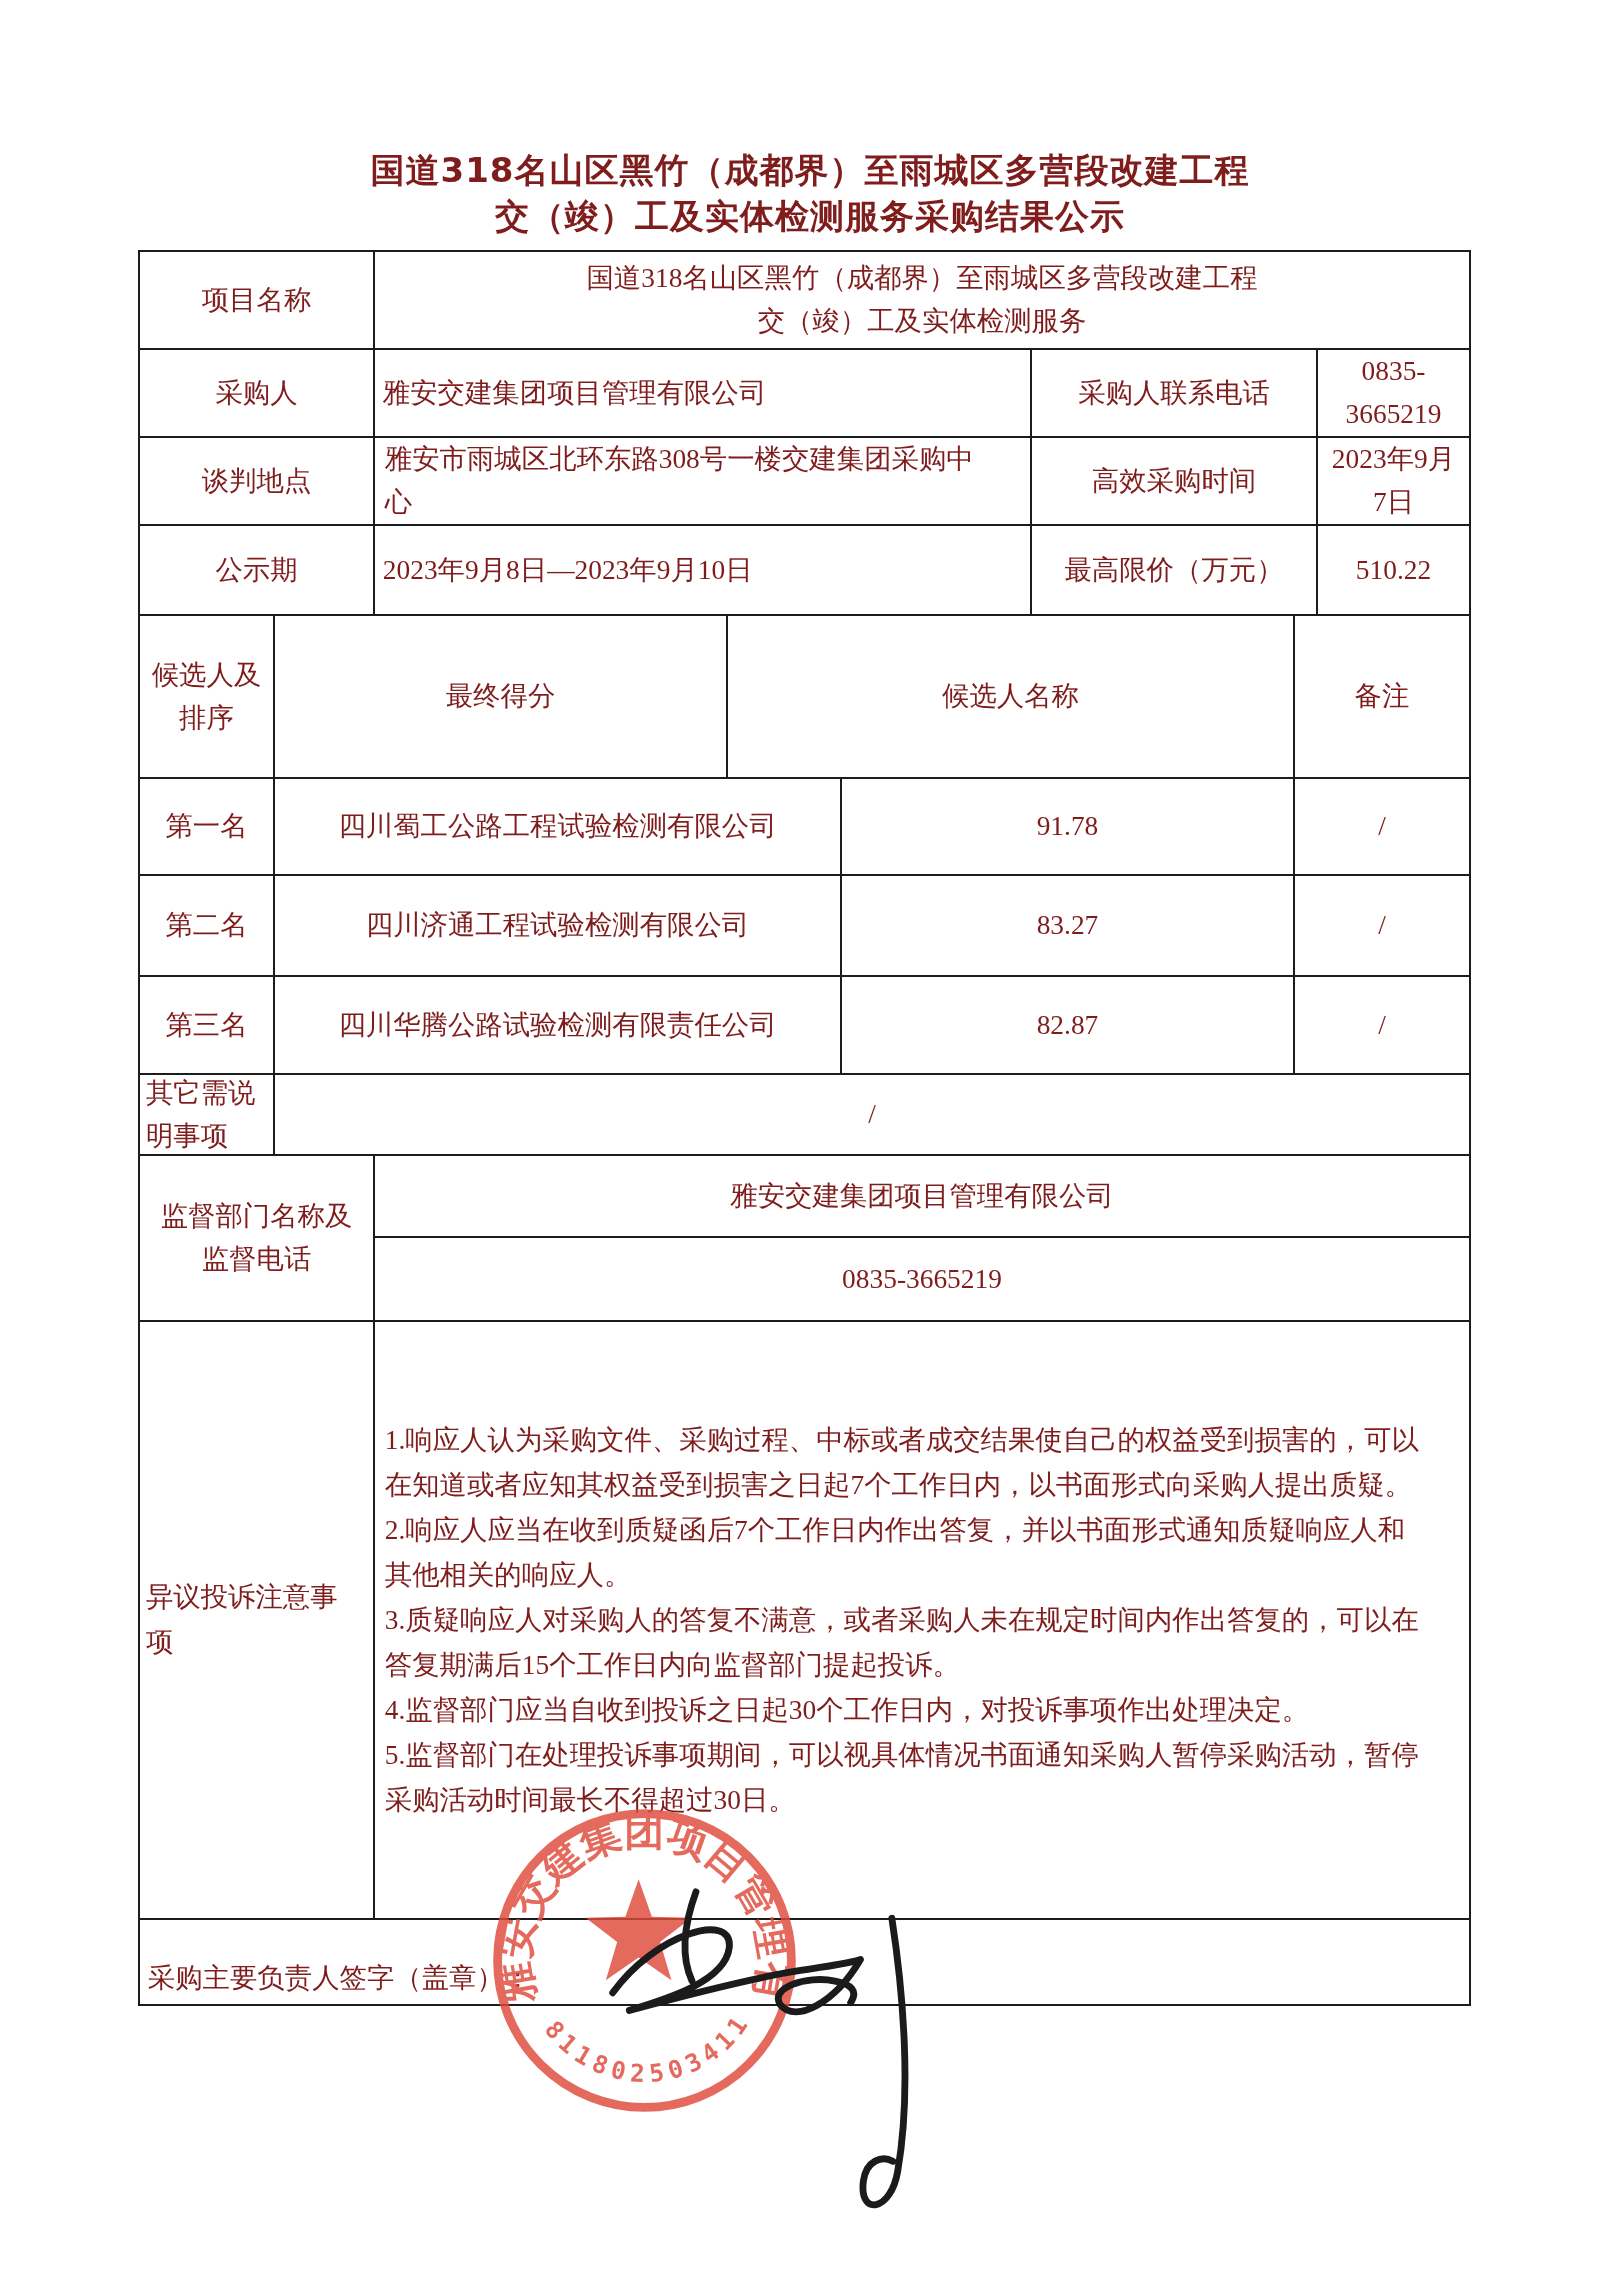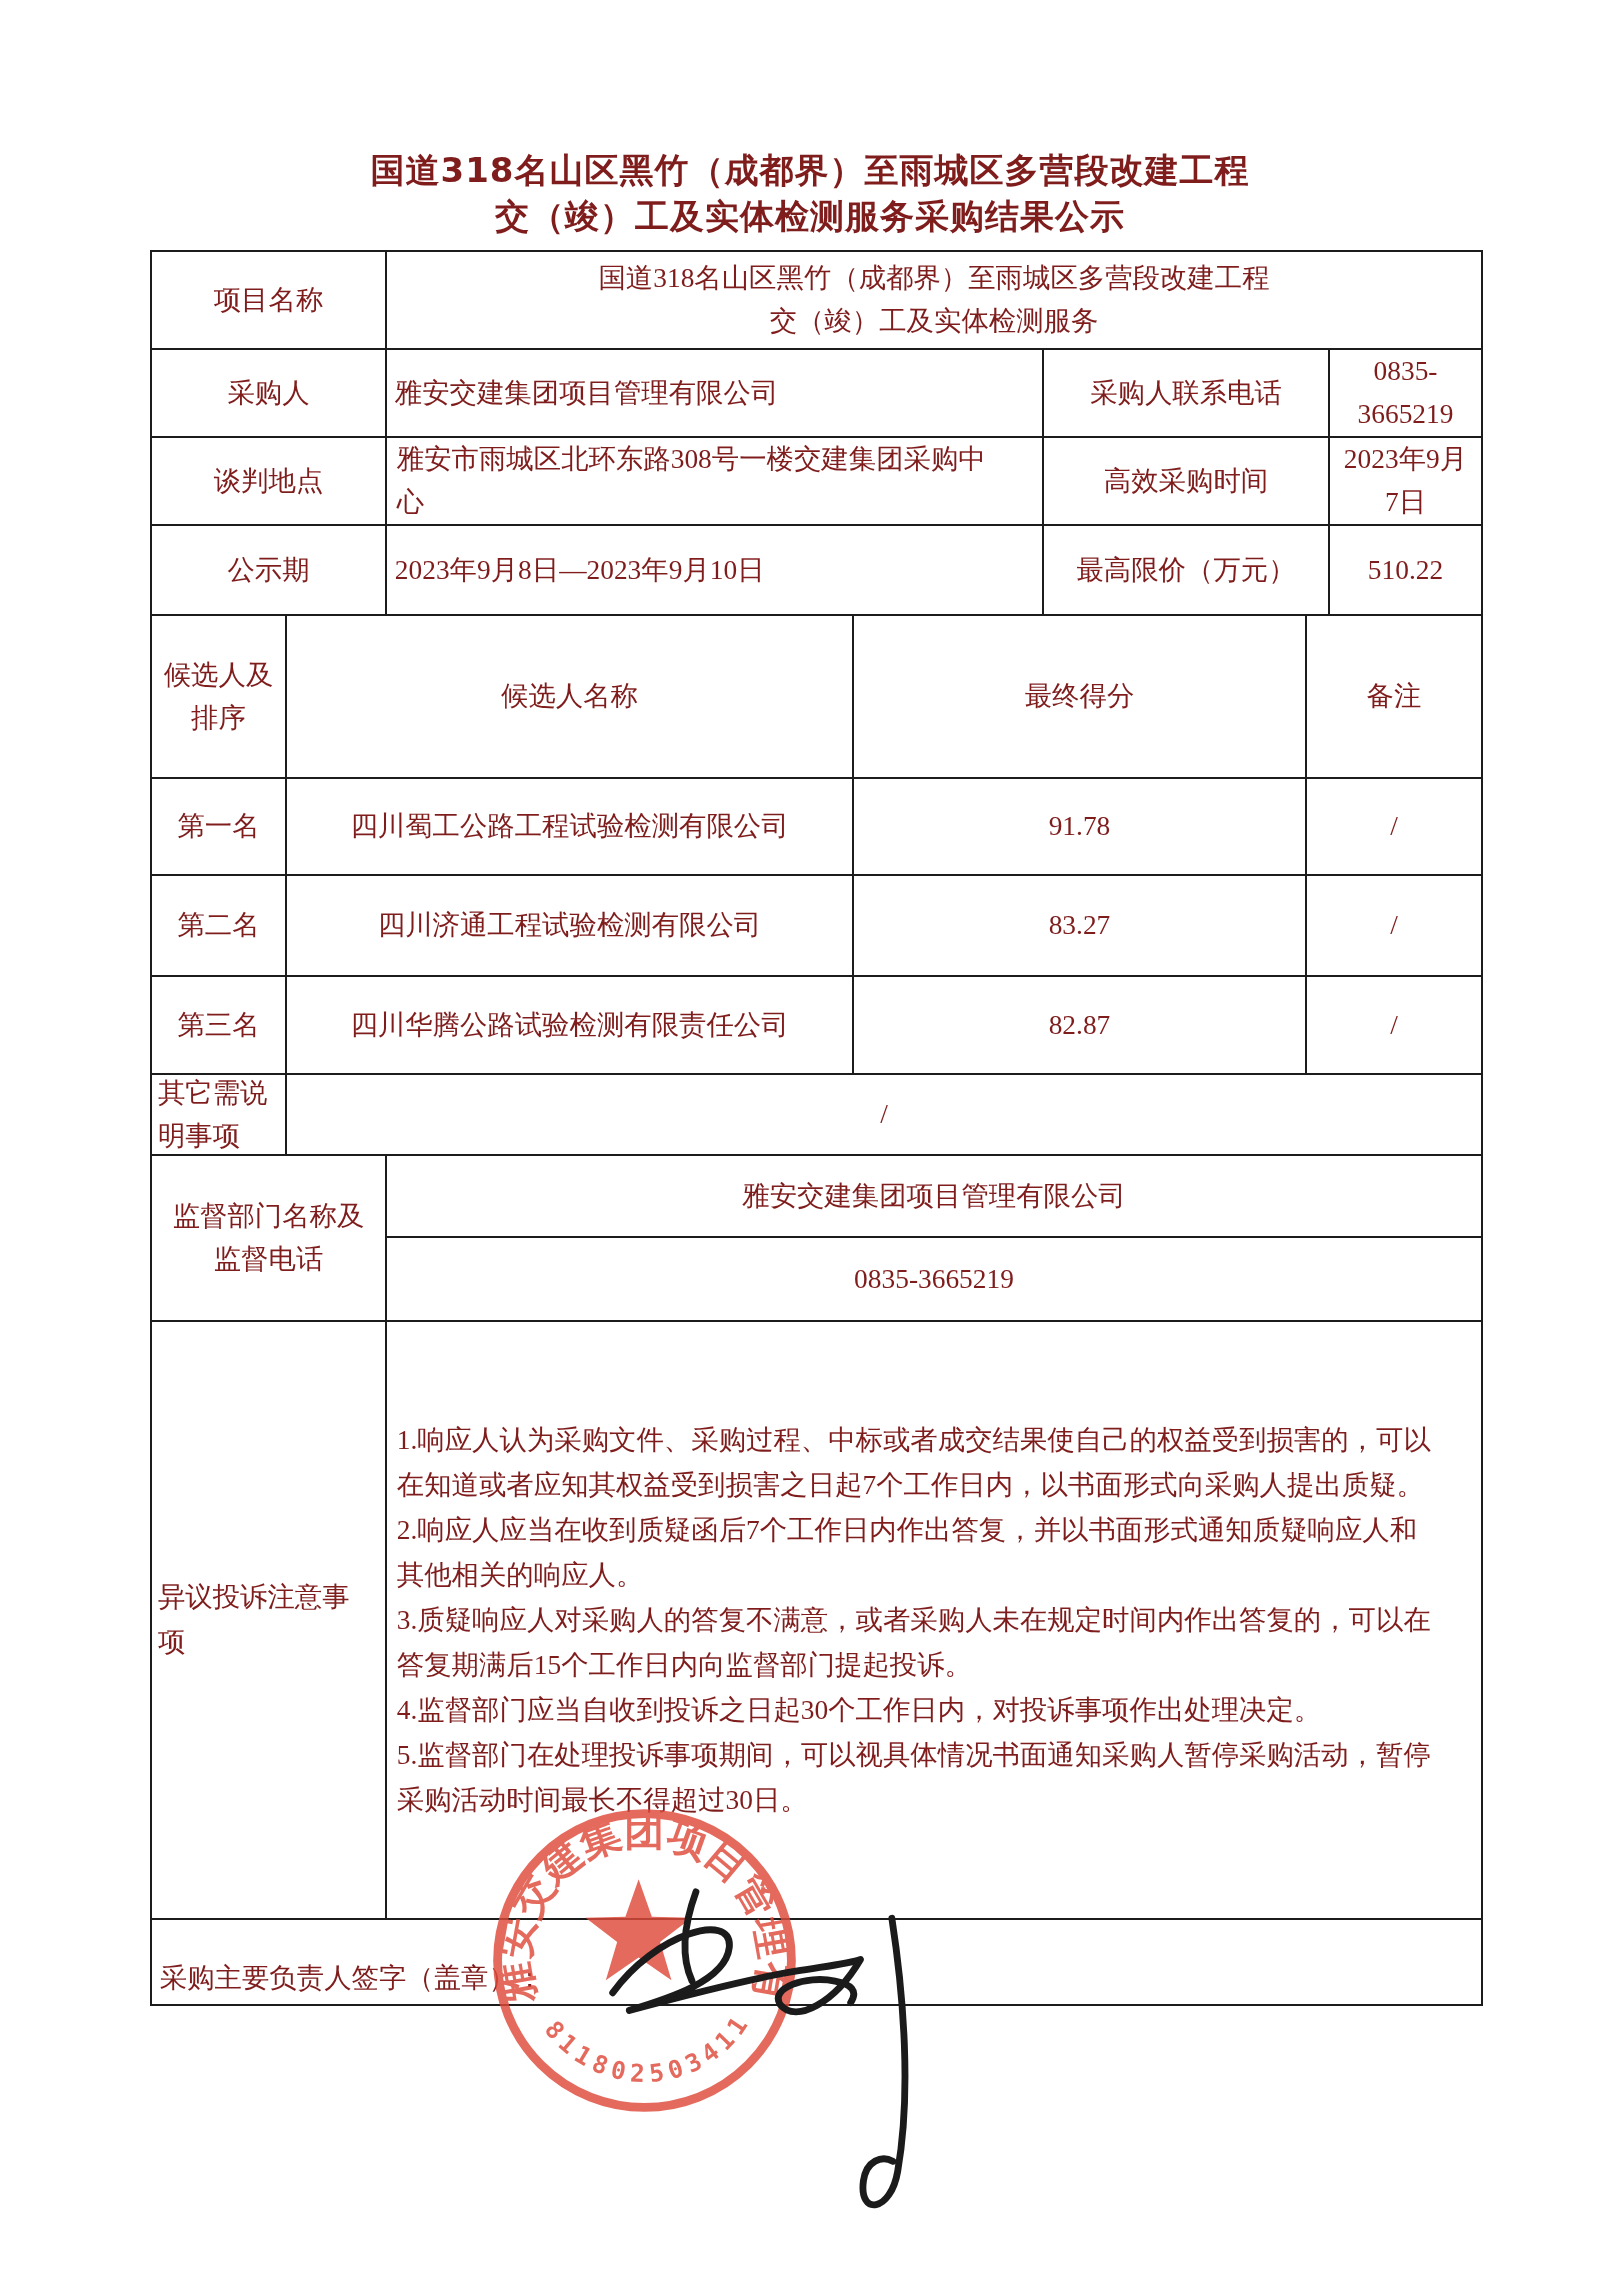--- a/index.html
+++ b/index.html
@@ -11,21 +11,21 @@
     color:#7f1d1d;
     overflow:hidden;
   }
   .title{
     position:absolute;top:147px;left:0;width:100%;
     text-align:center;font-weight:bold;
     font-size:34px;line-height:46px;letter-spacing:1px;
     font-family:"DejaVu Sans","Liberation Sans",sans-serif;
   }
   .tbl{
-    position:absolute;left:150px;top:250px;
+    position:absolute;left:138px;top:250px;
     width:1333px;height:1756px;
     border:2.9px solid #1c1c1c;
     box-sizing:border-box;
     font-size:27.4px;
   }
   .row{display:flex;border-bottom:2px solid #1c1c1c;box-sizing:border-box;}
   .row.last{border-bottom:none;}
   .cell{
     display:flex;flex-direction:column;justify-content:center;align-items:center;
     text-align:center;box-sizing:border-box;
@@ -100,22 +100,22 @@
 
     <div class="row h92">
       <div class="cell w240">公示期</div>
       <div class="cell w670 left">2023年9月8日—2023年9月10日</div>
       <div class="cell w255 pricehdr">最高限价（万元）</div>
       <div class="cell wfill endc">510.22</div>
     </div>
 
     <div class="row h166">
       <div class="cell c138">候选人及排序</div>
+      <div class="cell c462">最终得分</div>
       <div class="cell c578">候选人名称</div>
-      <div class="cell c462">最终得分</div>
       <div class="cell wfill endc">备注</div>
     </div>
 
     <div class="row h99">
       <div class="cell c138">第一名</div>
       <div class="cell c578">四川蜀工公路工程试验检测有限公司</div>
       <div class="cell c462">91.78</div>
       <div class="cell wfill endc">/</div>
     </div>
 

